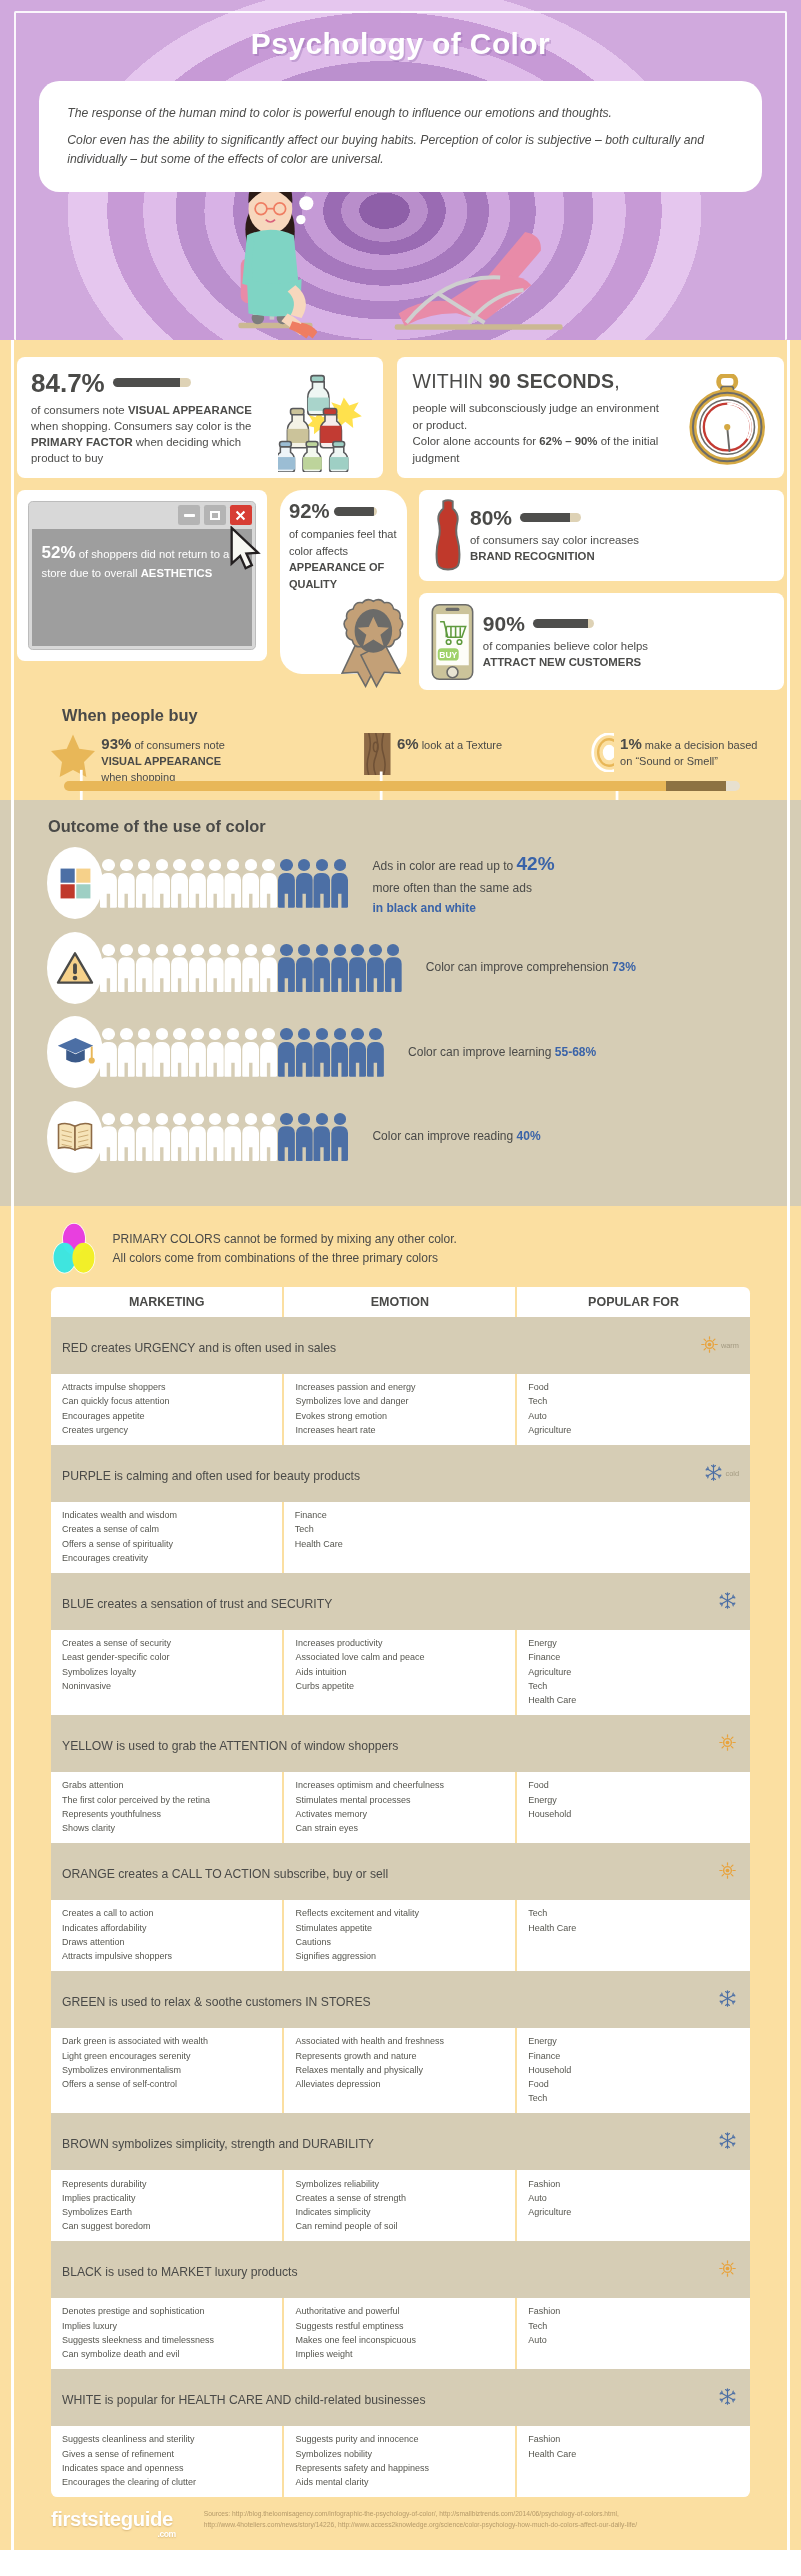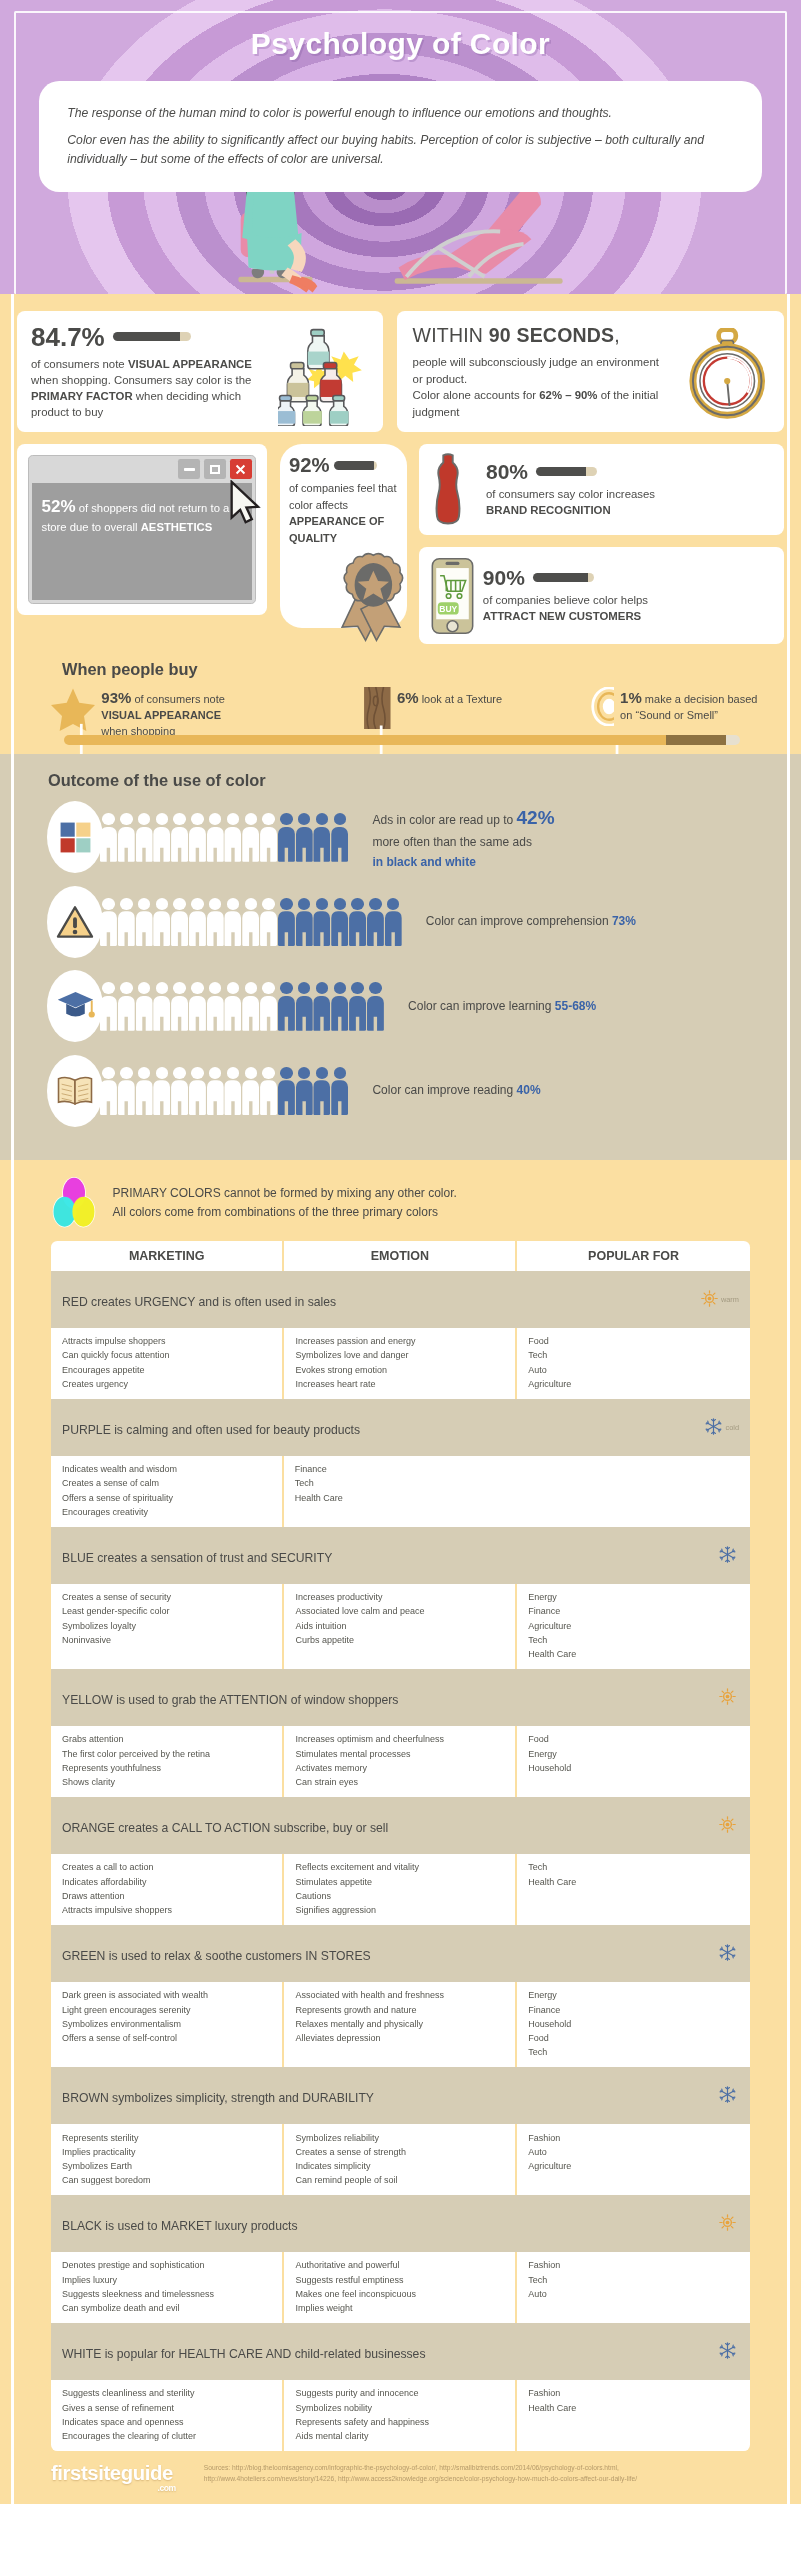--- a/index.html
+++ b/index.html
@@ -7,21 +7,21 @@
     width: 801px;
     font-family: "Liberation Sans", sans-serif;
     background: #ffffff;
     color: #4a4a48;
   }
   .page { width: 801px; position: relative; background:#fff; }
 
   
   .header {
     position: relative;
-    height: 294px;
+    height: 340px;
     background:
       radial-gradient(ellipse 360px 258px at 48% 62%, #8e5fa8 0%, #8e5fa8 7%, #b98ecb 7%, #b98ecb 12%,
         #9a6bb3 12%, #9a6bb3 17%, #c59ad6 17%, #c59ad6 23%, #a678bd 23%, #a678bd 29%,
         #cfa6de 29%, #cfa6de 35%, #b083c6 35%, #b083c6 42%, #d8b2e6 42%, #d8b2e6 50%,
         #bb90ce 50%, #bb90ce 58%, #dfbcea 58%, #dfbcea 67%, #c79ad6 67%, #c79ad6 77%,
         #e5c6ee 77%, #e5c6ee 88%, #d0a9dd 88%, #d0a9dd 100%);
     overflow: hidden;
   }
   .header-inner-border {
     position: absolute; left: 14px; right: 14px; top: 11px; bottom: 0;
@@ -94,21 +94,21 @@
 
   .hdr90 { font-size: 19.5px; color: #4a4a48; letter-spacing: 0.2px; }
   .hdr90 b { font-weight: bold; }
   .t90 { font-size: 11.4px; line-height: 1.45; margin-top: 7.8px; max-width: 258px; }
   .t90 b { font-weight: bold; }
 
   .row2 { display: flex; gap: 12.5px; margin-top: 12.5px; align-items: flex-start; }
   .c-52 { width: 250px; padding: 11px; }
   .c-92 { width: 127px; padding: 11px 9.4px; min-height: 184px; position: relative; border-radius: 22px; }
   .col-right { flex: 1; display: flex; flex-direction: column; gap: 12.5px; }
-  .c-80 { padding: 9.4px 11px; display: flex; align-items: center; gap: 20px; min-height: 84px;}
+  .c-80 { padding: 9.4px 11px; display: flex; align-items: center; gap: 4px; min-height: 84px;}
   .c-90 { padding: 9.4px 11px; display: flex; align-items: center; gap: 7.8px; min-height: 86px;}
 
   .win {
     background: #d8d8d8; border: 1.6px solid #bcbcbc; border-radius: 4.7px; overflow: hidden;
   }
   .win-bar { height: 26.6px; display:flex; justify-content: flex-end; align-items:center; gap:3.9px; padding-right:3.1px; }
   .win-btn { width: 22px; height: 20.3px; background:#b4b4b4; border-radius: 2.3px; display:flex; align-items:center; justify-content:center; }
   .win-btn.close { background: #d73d34; }
   .win-body { background: #9e9e9e; margin: 0 3.1px 3.1px 3.1px; padding: 11px 9.4px 23.4px 9.4px; min-height: 117px; }
   .win-body .txt { color: #fff; font-size: 11.3px; line-height: 1.52; }
@@ -1024,21 +1024,21 @@
                     <line x1="4.2" y1="15" x2="3.6" y2="18"></line>
                     <line x1="17.8" y1="7" x2="20.6" y2="7.6"></line>
                     <line x1="17.8" y1="7" x2="18.4" y2="4"></line>
                   </g>
                 </svg></span>
               <span></span>
             </span>
           </div>
           <div class="tbody">
             <div class="col1">
-              <div>Represents sterility</div>
+              <div>Represents durability</div>
               <div>Implies practicality</div>
               <div>Symbolizes Earth</div>
               <div>Can suggest boredom</div>
             </div>
             <div class="col2">
               <div>Symbolizes reliability</div>
               <div>Creates a sense of strength</div>
               <div>Indicates simplicity</div>
               <div>Can remind people of soil</div>
             </div>

